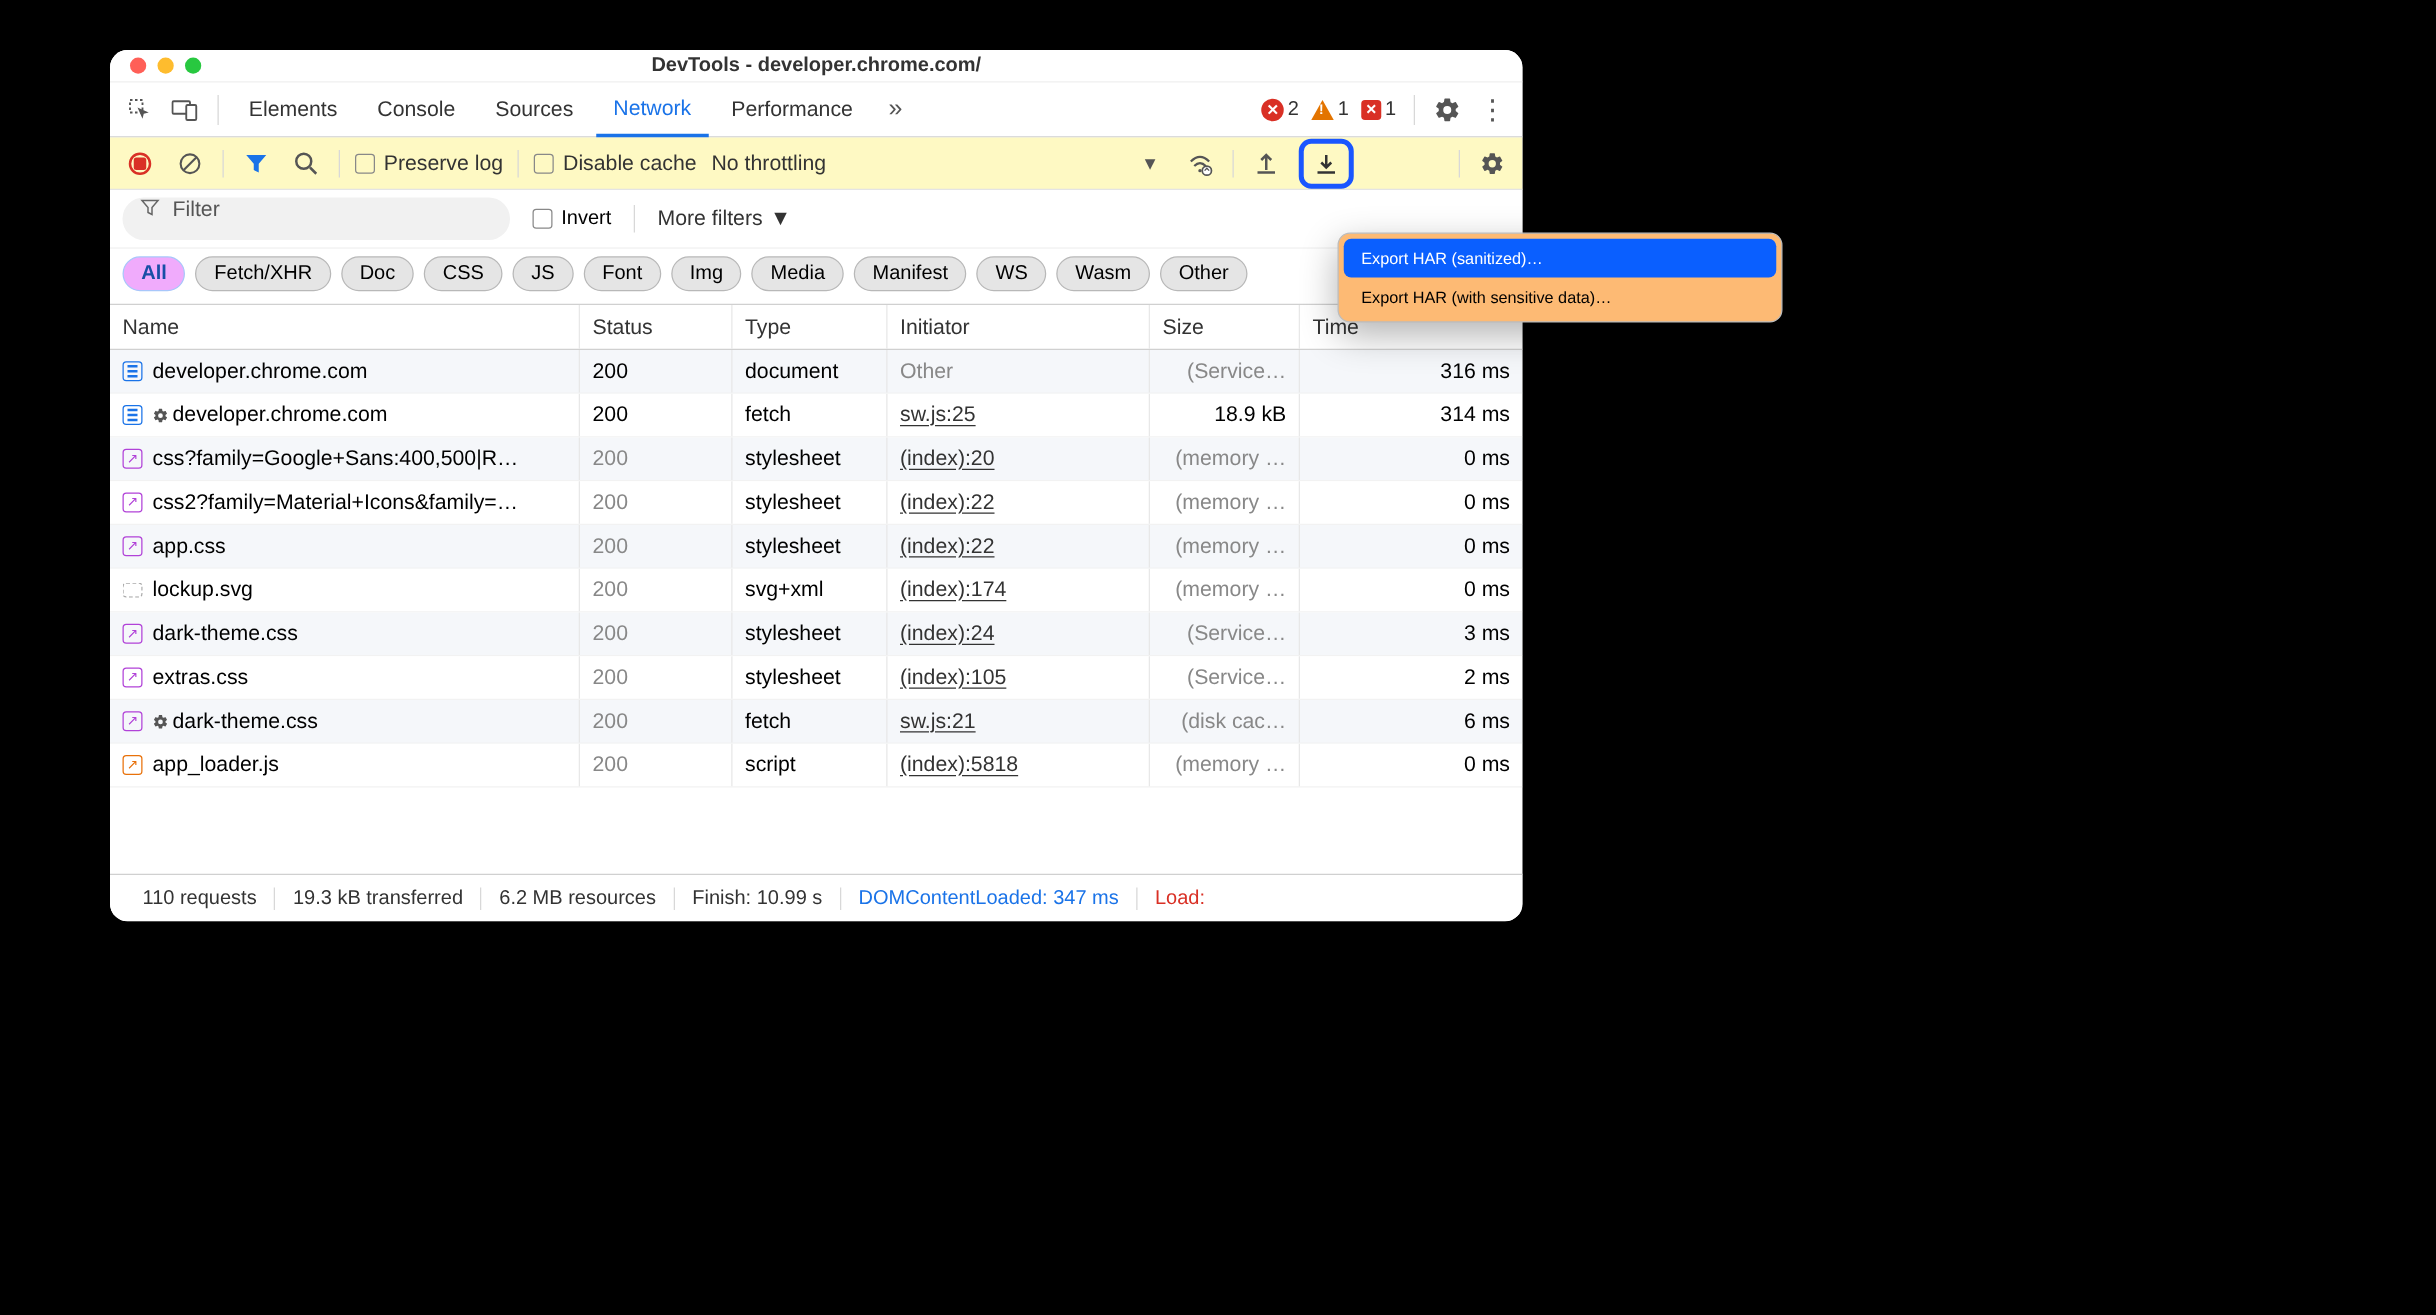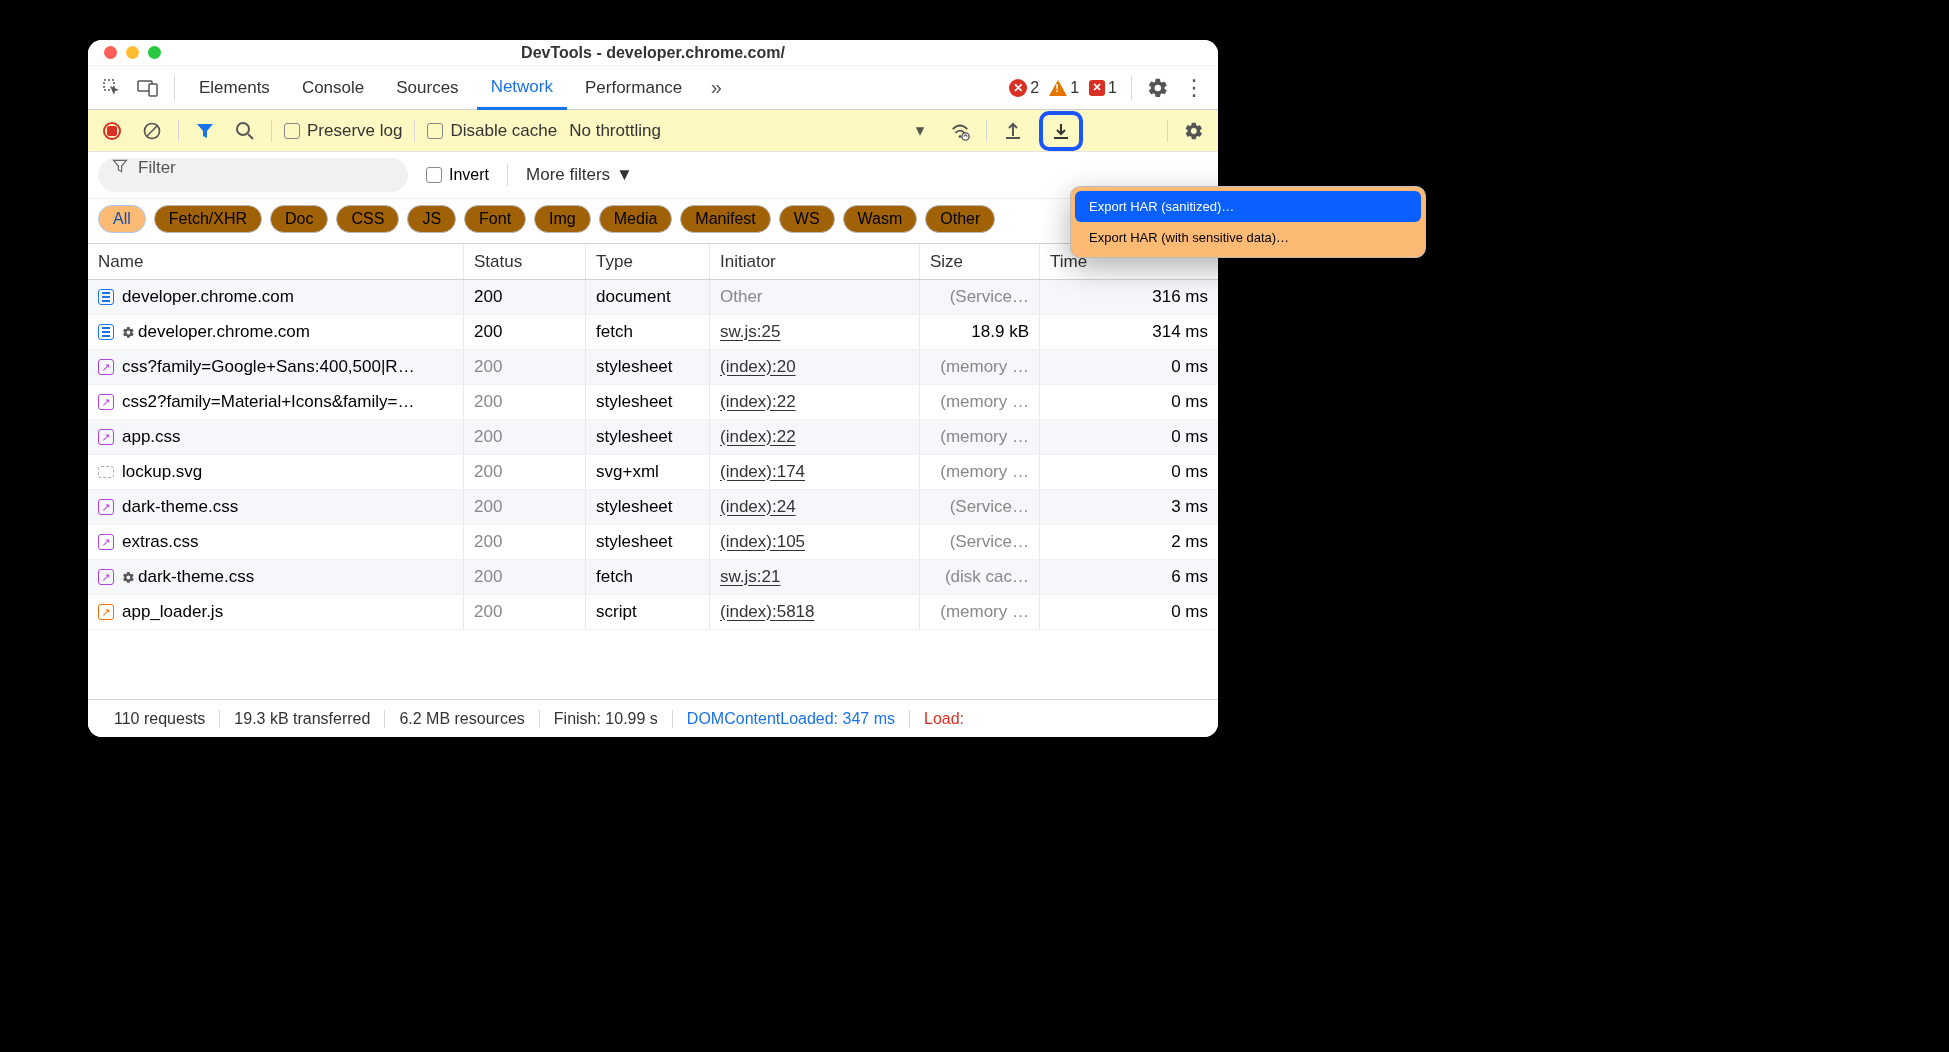--- a/index.html
+++ b/index.html
@@ -42,22 +42,22 @@
   .throttle { display:flex; align-items:center; gap:6px; }
   .nettoolbar .sep { width:1px; height:22px; background:#d8d8d8; }
   .nettoolbar .spacer { flex:1; }
   .highlight-ring { border:4px solid #1a56ff; border-radius:10px; padding:2px 4px; }
 
   .filterrow { display:flex; align-items:center; gap:18px; padding:6px 10px; background:#fff; border-bottom:1px solid #eee; }
   .filterpill { background:#f1f1f1; border-radius:18px; height:34px; width:310px; display:flex; padding:0 14px; gap:10px; color:#555; font-size:17px; }
   .morefilters { display:flex; align-items:center; gap:6px; font-size:17px; color:#333; }
 
   .chiprow { display:flex; align-items:center; gap:8px; padding:6px 10px 10px 10px; background:#fff; border-bottom:1px solid #d0d0d0; flex-wrap:wrap; }
-  .chip { border:1px solid #b8b8b8; border-radius:16px; padding:4px 14px; font-size:16px; background:#a16207; cursor:pointer; }
-  .chip.active { background:#fdba74; border-color:#a8c7fa; color:#174ea6; font-weight:400; }
+  .chip { border:1px solid #b8b8b8; border-radius:16px; padding:4px 14px; font-size:16px; background:#e5e5e5; cursor:pointer; }
+  .chip.active { background:#f0abfc; border-color:#a8c7fa; color:#174ea6; font-weight:700; }
 
   .table { flex:1; overflow:hidden; display:flex; flex-direction:column; font-size:17px; }
   .thead, .trow { display:flex; align-items:center; }
   .thead { height:36px; background:#fff; border-bottom:1px solid #d0d0d0; color:#333; font-weight:400; }
   .th, .td { padding:0 10px; overflow:hidden; white-space:nowrap; text-overflow:ellipsis; border-right:1px solid #e8e8e8; height:100%; display:flex; align-items:center; }
   .col-name { width:376px; }
   .col-status { width:122px; }
   .col-type { width:124px; }
   .col-initiator { width:210px; }
   .col-size { width:120px; justify-content:flex-end; }

